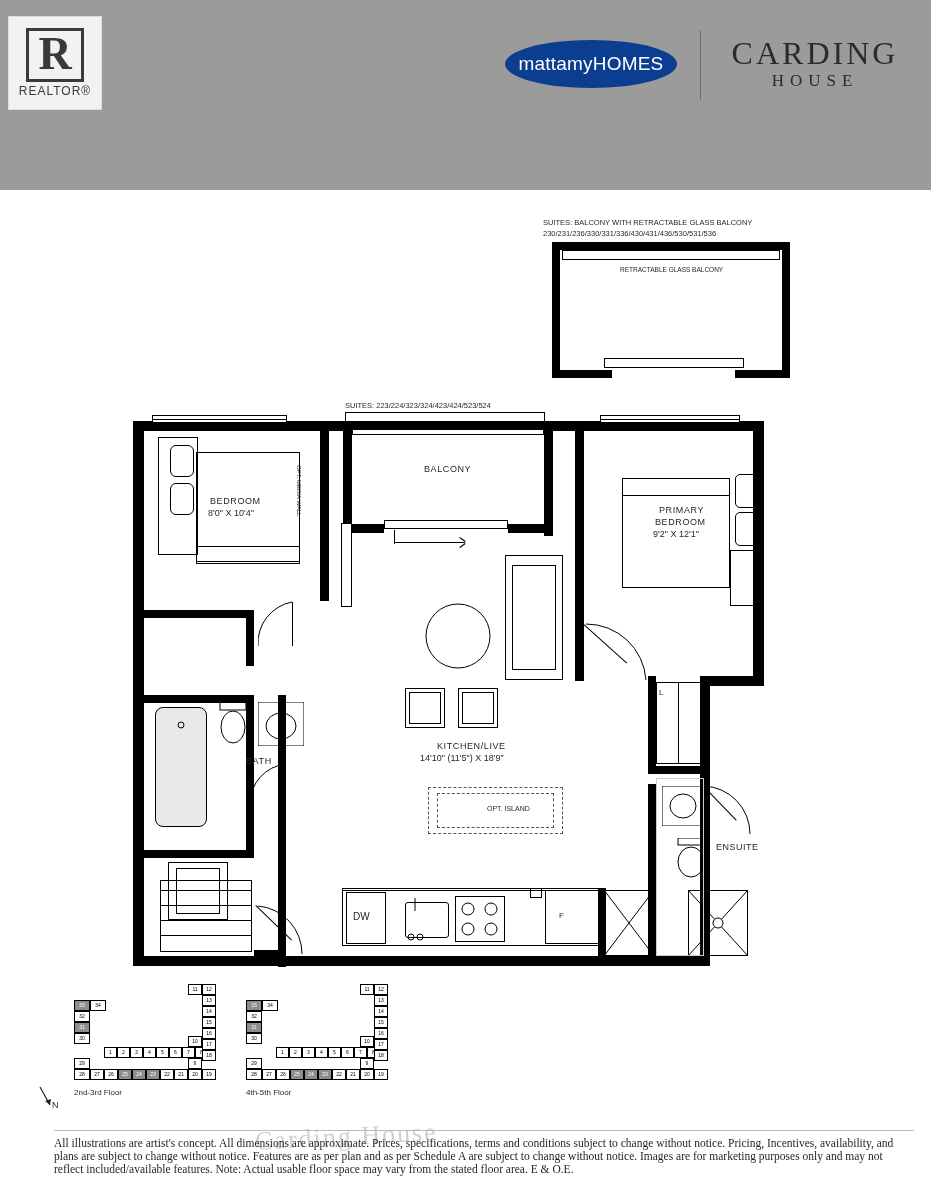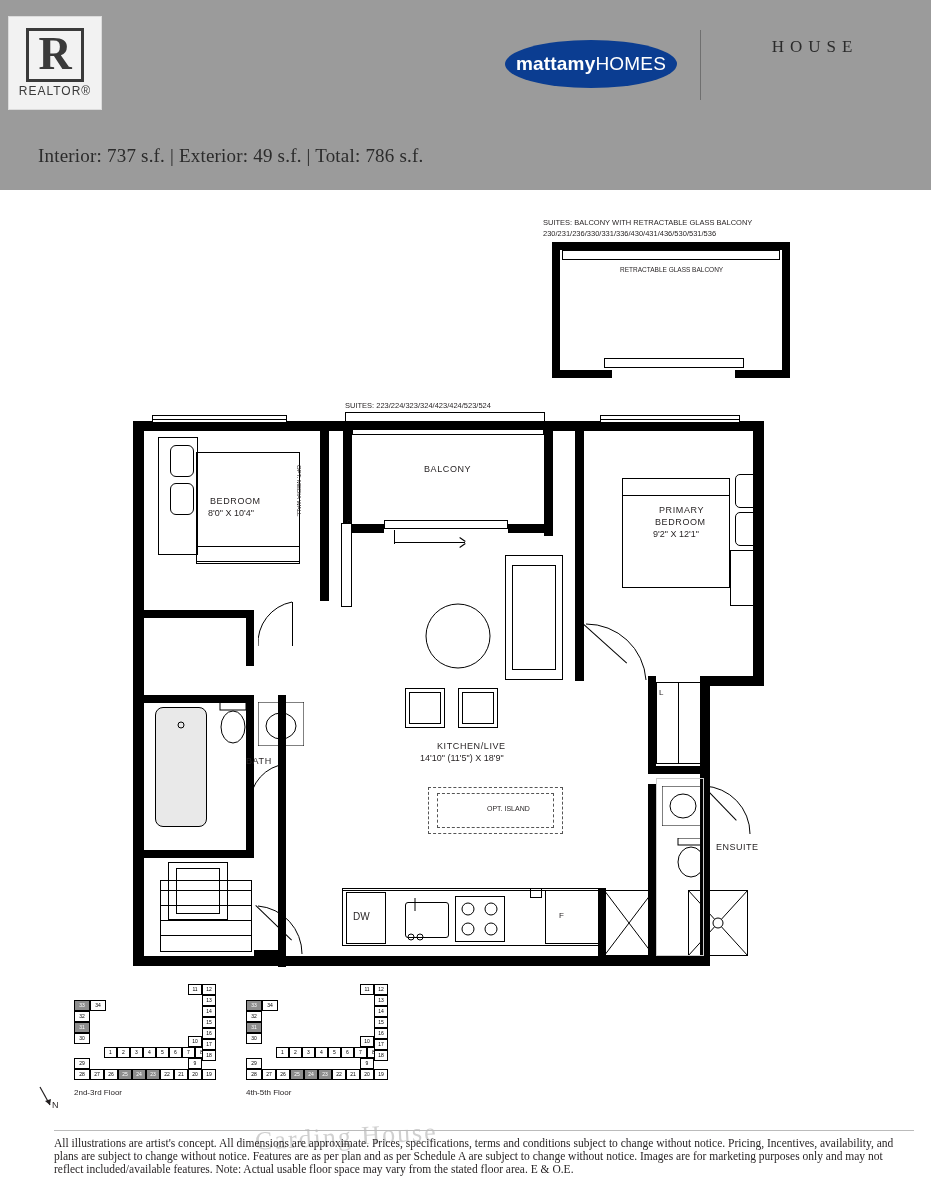--- a/index.html
+++ b/index.html
@@ -85,21 +85,21 @@
     width: 172px; height: 48px;
     background: #0b3d91;
     border-radius: 50%;
     display: flex;
     align-items: center;
     justify-content: center;
   }
   .mattamy-logo .m1 {
     font-family: "Liberation Sans", sans-serif;
     font-size: 19px;
-    font-weight: bold;
+    font-weight: normal;
     color: #ffffff;
     letter-spacing: 0.2px;
   }
   .mattamy-logo .m2 {
     font-family: "Liberation Sans", sans-serif;
     font-size: 19px;
     font-weight: normal;
     color: #ffffff;
     letter-spacing: 0.2px;
   }
@@ -210,30 +210,30 @@
 <body>
 
 <div class="header">
 
   <div class="realtor-logo">
     <div class="r-block">R</div>
     <div class="r-word">REALTOR®</div>
   </div>
 
 
-  <div class="title-areas">Interior: 737 s.f. | Exterior: 49 s.f. | Total: 786 s.f.</div>
 
   <div class="mattamy-logo">
     <span class="m1">mattamy</span>
       <span class="m2">HOMES</span>
   </div>
 
   <div class="divider-v"></div>
 
   <div class="carding">
+    <div class="c1">CARDING</div>
     <div class="c2">HOUSE</div>
   </div>
 </div>
 
 <div class="plan">
 
   <div class="lbl" style="left:543px; top:28px; font-size:7.5px;">SUITES: BALCONY WITH RETRACTABLE GLASS BALCONY</div>
   <div class="lbl" style="left:543px; top:39px; font-size:7.5px;">230/231/236/330/331/336/430/431/436/530/531/536</div>
 
   <div class="wall" style="left:552px; top:52px; width:238px; height:8px;"></div>

